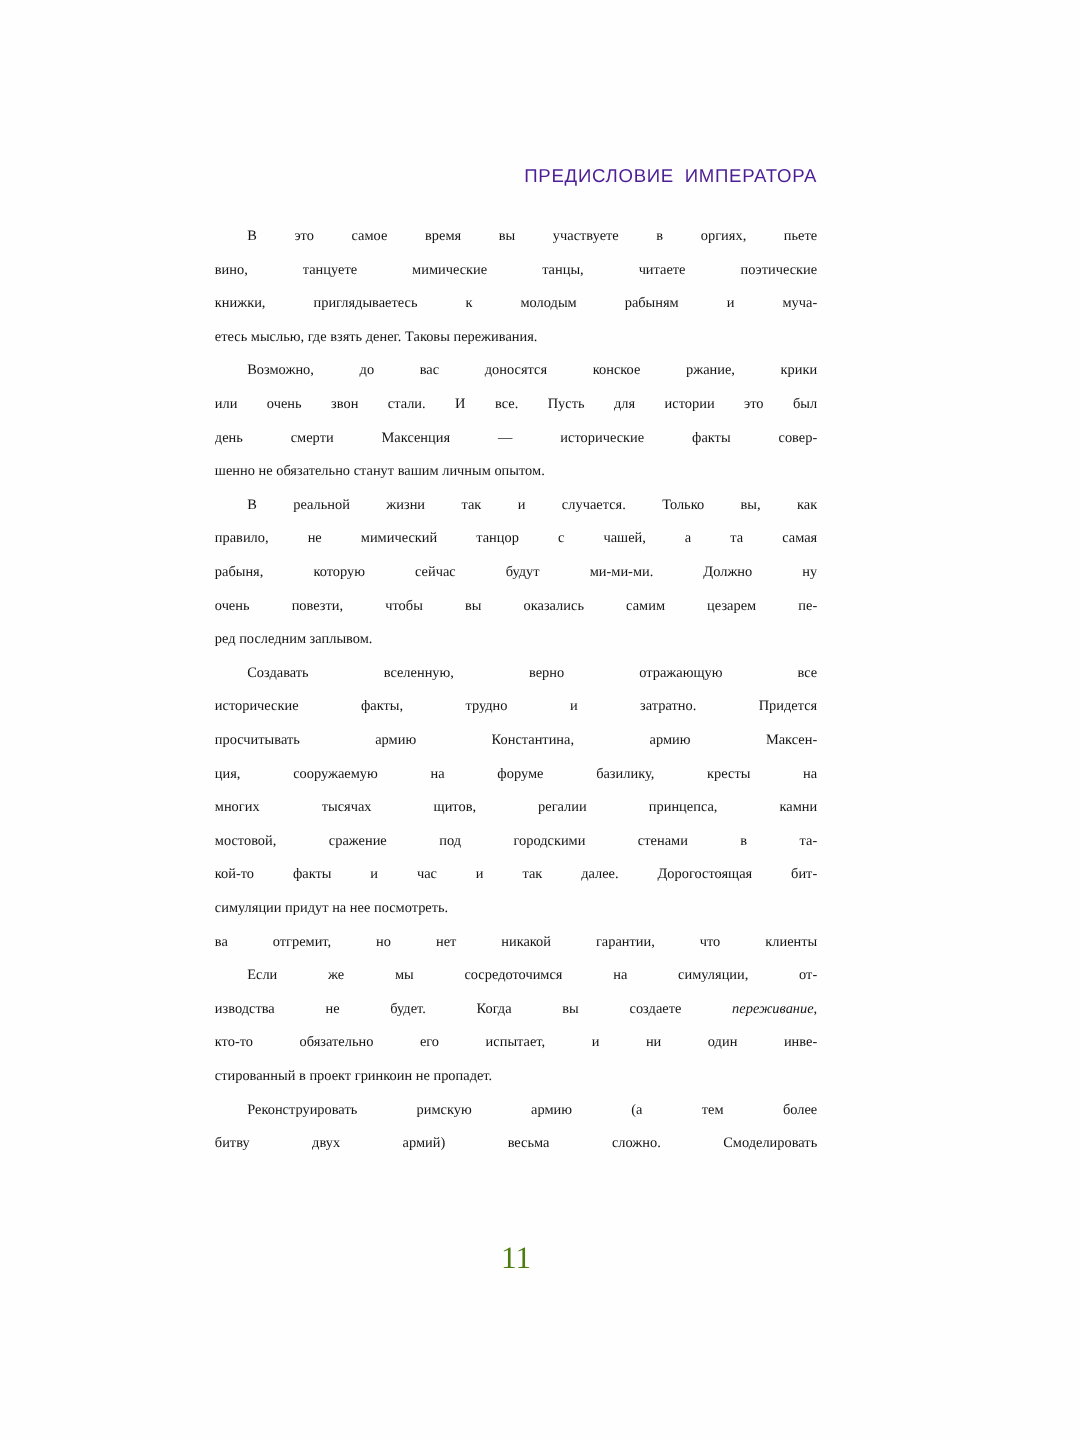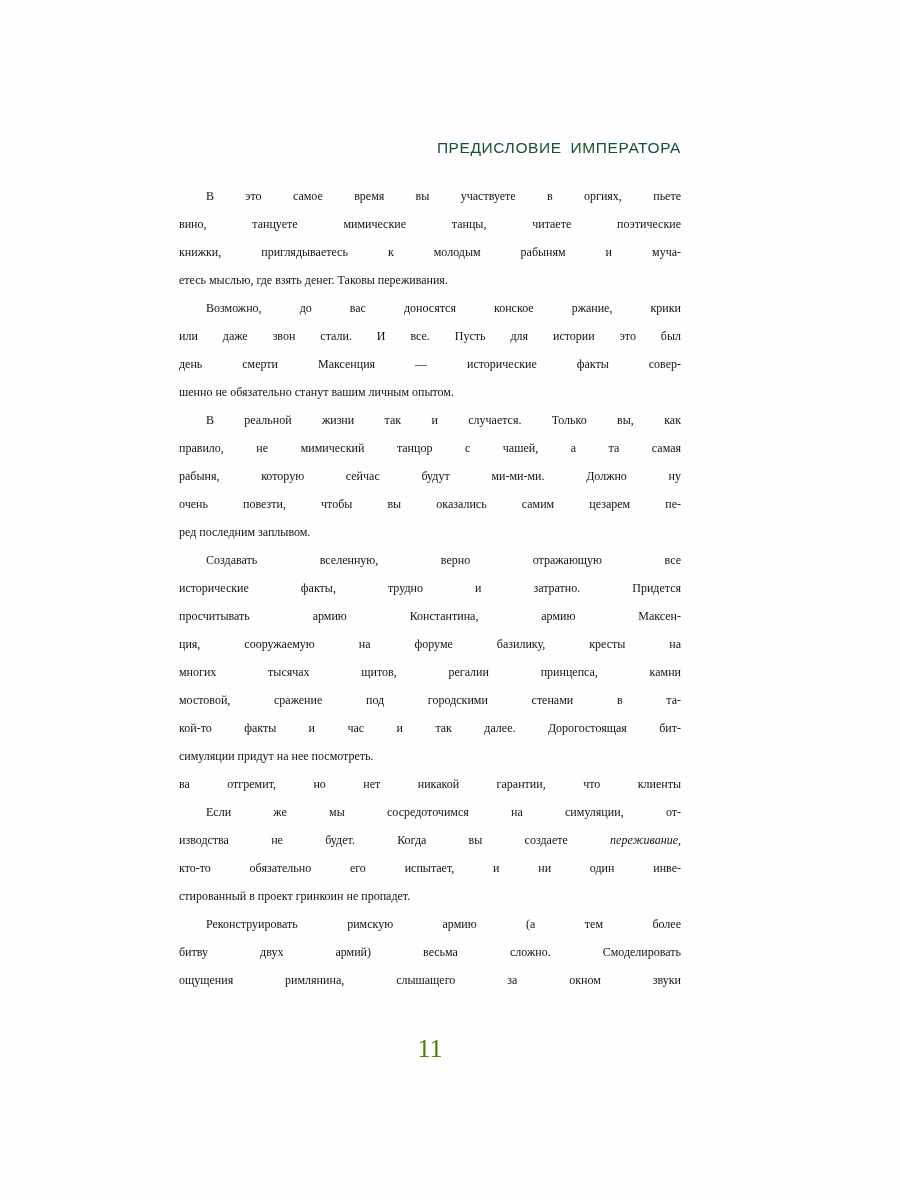--- a/index.html
+++ b/index.html
@@ -19,21 +19,21 @@
   .running-head {
     position: absolute;
     left: 179px;
     top: 139px;
     width: 502px;
     text-align: right;
     font-family: "Liberation Sans", sans-serif;
     font-size: 15.5px;
     letter-spacing: 0.6px;
     word-spacing: 4px;
-    color: #14532d;
+    color: #4c1d95;
   }
   .page-body {
     position: absolute;
     left: 179px;
     top: 182px;
     width: 502px;
     font-size: 12px;
     line-height: 28px;
   }
   .paragraph { margin: 0; }
@@ -67,21 +67,21 @@
 
   <div class="page-body">
       <div class="paragraph">
         <div class="line just first"><span>В это самое время вы участвуете в оргиях, пьете</span></div>
         <div class="line just"><span>вино, танцуете мимические танцы, читаете поэтические</span></div>
         <div class="line just"><span>книжки, приглядываетесь к молодым рабыням и муча-</span></div>
         <div class="line"><span>етесь мыслью, где взять денег. Таковы переживания.</span></div>
       </div>
       <div class="paragraph">
         <div class="line just first"><span>Возможно, до вас доносятся конское ржание, крики</span></div>
-        <div class="line just"><span>или даже звон стали. И все. Пусть для истории это был</span></div>
+        <div class="line just"><span>или очень звон стали. И все. Пусть для истории это был</span></div>
         <div class="line just"><span>день смерти Максенция — исторические факты совер-</span></div>
         <div class="line"><span>шенно не обязательно станут вашим личным опытом.</span></div>
       </div>
       <div class="paragraph">
         <div class="line just first"><span>В реальной жизни так и случается. Только вы, как</span></div>
         <div class="line just"><span>правило, не мимический танцор с чашей, а та самая</span></div>
         <div class="line just"><span>рабыня, которую сейчас будут ми-ми-ми. Должно ну</span></div>
         <div class="line just"><span>очень повезти, чтобы вы оказались самим цезарем пе-</span></div>
         <div class="line"><span>ред последним заплывом.</span></div>
       </div>
@@ -98,18 +98,17 @@
       </div>
       <div class="paragraph">
         <div class="line just first"><span>Если же мы сосредоточимся на симуляции, от-</span></div>
         <div class="line just"><span>изводства не будет. Когда вы создаете </span><span class="em">переживание</span><span>,</span></div>
         <div class="line just"><span>кто-то обязательно его испытает, и ни один инве-</span></div>
         <div class="line"><span>стированный в проект гринкоин не пропадет.</span></div>
       </div>
       <div class="paragraph">
         <div class="line just first"><span>Реконструировать римскую армию (а тем более</span></div>
         <div class="line just"><span>битву двух армий) весьма сложно. Смоделировать</span></div>
-        <div class="line just"><span>ощущения римлянина, слышащего за окном звуки</span></div>
       </div>
     </div>
 
   <div class="page-number">11</div>
 </div>
 
 </body></html>

